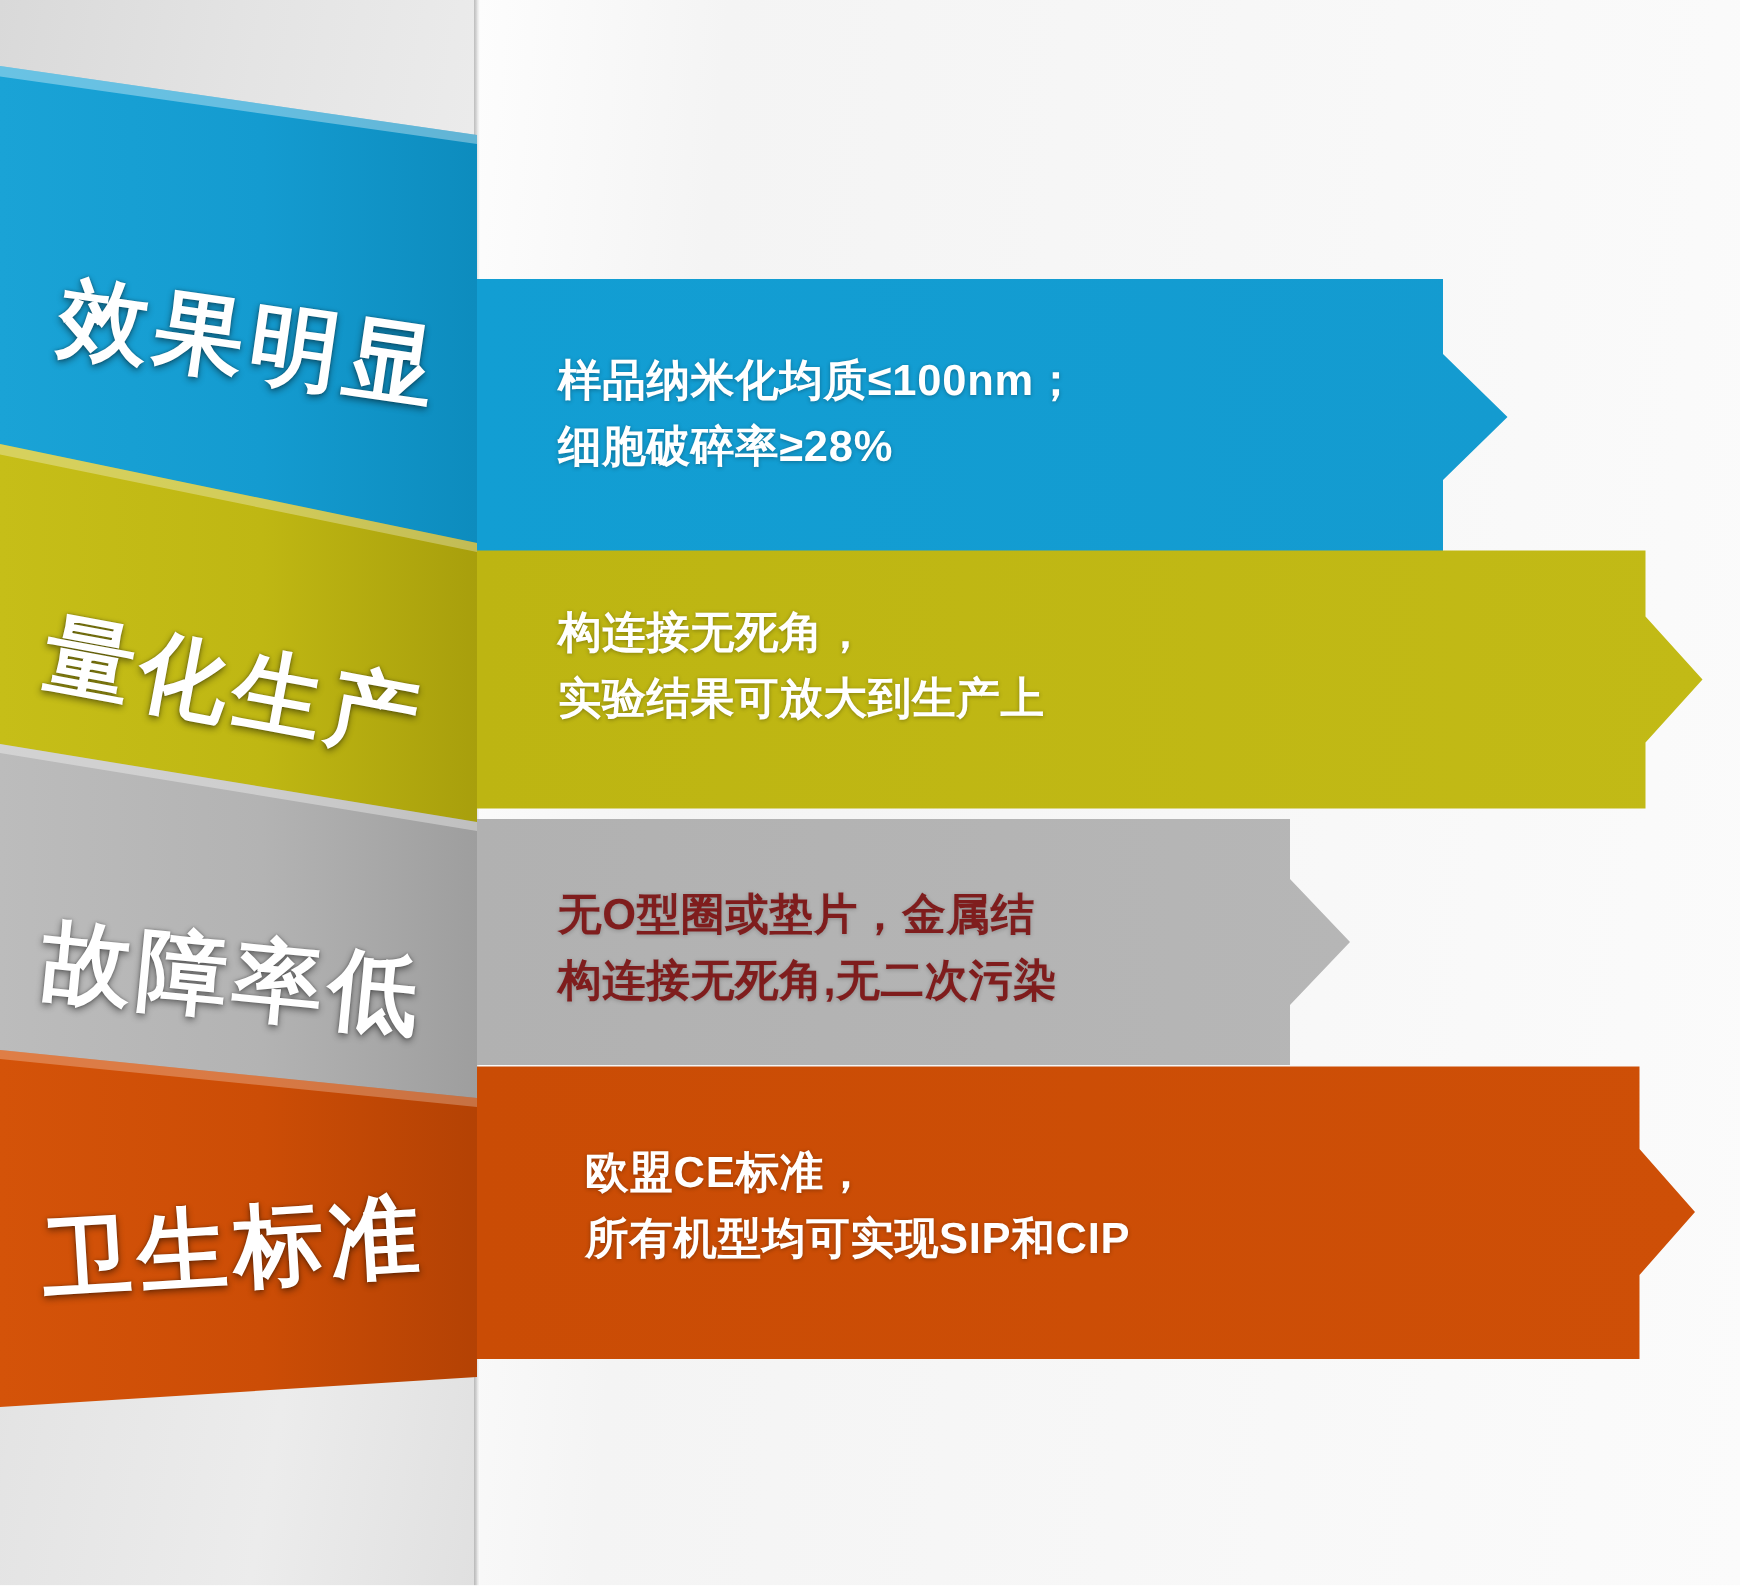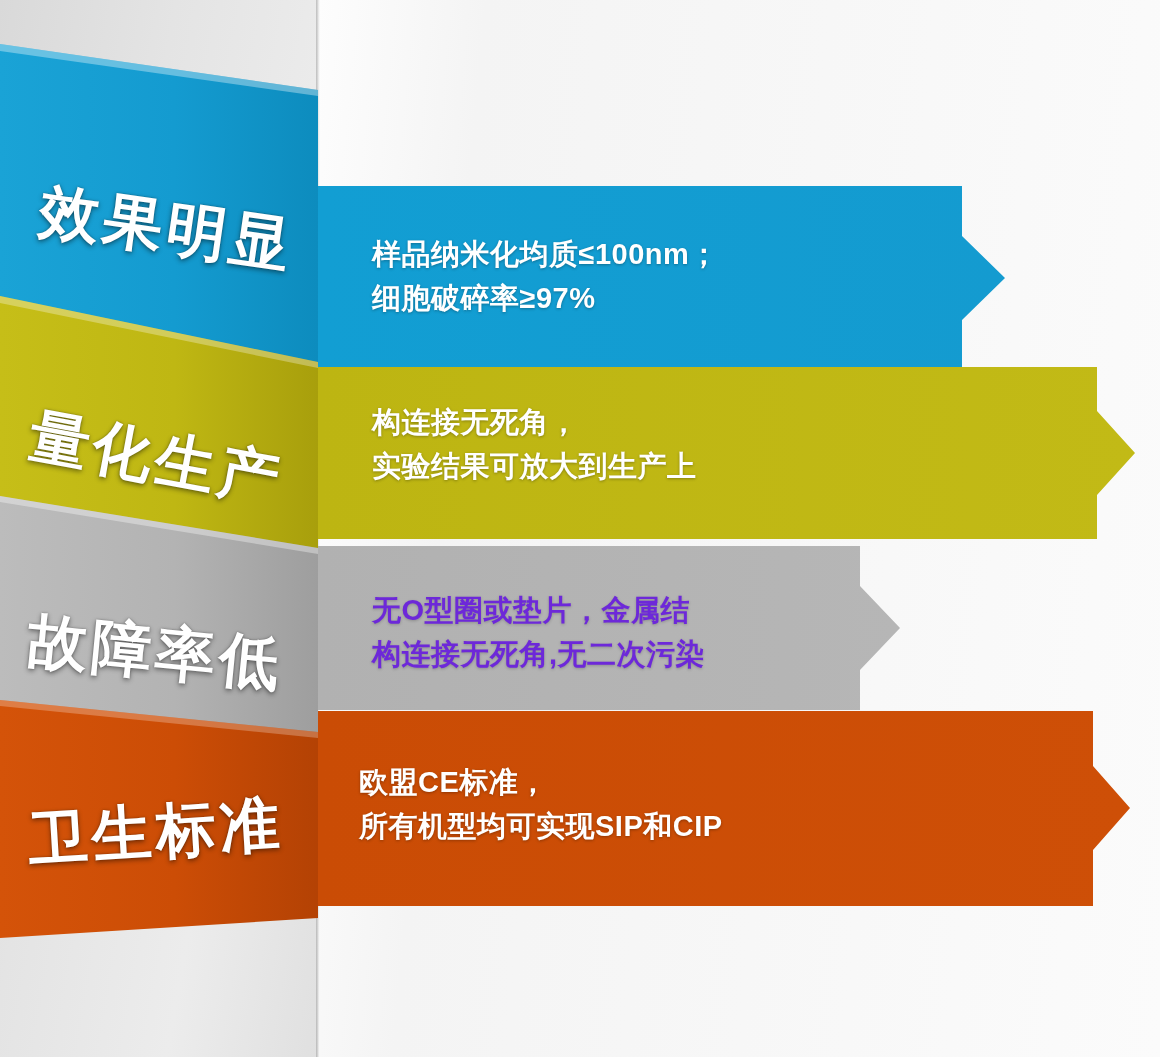--- a/index.html
+++ b/index.html
@@ -73,21 +73,21 @@
   .body-text {
     position: absolute;
     color: #ffffff;
     font-size: 29px;
     font-weight: 700;
     line-height: 1.52;
     letter-spacing: .5px;
     white-space: pre-line;
     text-shadow: 0 1px 3px rgba(0,0,0,.30);
   }
-  .body-text.muted { color: #6d28d9; text-shadow: 0 1px 3px rgba(0,0,0,.22); }
+  .body-text.muted { color: #7f1d1d; text-shadow: 0 1px 3px rgba(0,0,0,.22); }
 </style>
 </head>
 <body>
 
 <div id="stage">
 
   <div class="bg-left"></div>
   <div class="bg-right"></div>
   <div class="bg-crease"></div>
 
@@ -113,21 +113,21 @@
         <defs>
           <linearGradient id="g1R" x1="0" y1="0" x2="1" y2="0">
             <stop offset="0%" stop-color="#129ED3"></stop>
             <stop offset="100%" stop-color="#149BD0"></stop>
           </linearGradient>
         </defs>
         <polygon points="0,0 644,0 644,50 687,92 644,134 644,184 0,184" fill="url(#g1R)"></polygon>
       </svg>
     </div>
     <div class="body-text" style="left:372px; top:232px;">样品纳米化均质≤100nm；
-细胞破碎率≥97%</div>
+细胞破碎率≥28%</div>
   </div>
 
   <div class="band">
 
     <div class="plate-left" style="top:0;">
       <svg width="320" height="620" viewBox="0 0 320 620">
         <defs>
           <linearGradient id="g2L" x1="0" y1="0" x2="1" y2="0">
             <stop offset="0%" stop-color="#C6BE18"></stop>
             <stop offset="55%" stop-color="#BFB713"></stop>
@@ -208,17 +208,17 @@
       <svg width="830" height="195" viewBox="0 0 830 195">
         <defs>
           <linearGradient id="g4R" x1="0" y1="0" x2="1" y2="0">
             <stop offset="0%" stop-color="#CA4C05"></stop>
             <stop offset="100%" stop-color="#CE4F07"></stop>
           </linearGradient>
         </defs>
         <polygon points="0,0 775,0 775,55 812,97 775,139 775,195 0,195" fill="url(#g4R)"></polygon>
       </svg>
     </div>
-    <div class="body-text" style="left:359px; top:760px;">欧盟CE标准，
+    <div class="body-text" style="left:390px; top:760px;">欧盟CE标准，
 所有机型均可实现SIP和CIP</div>
   </div>
 
 </div>
 
 </body></html>

